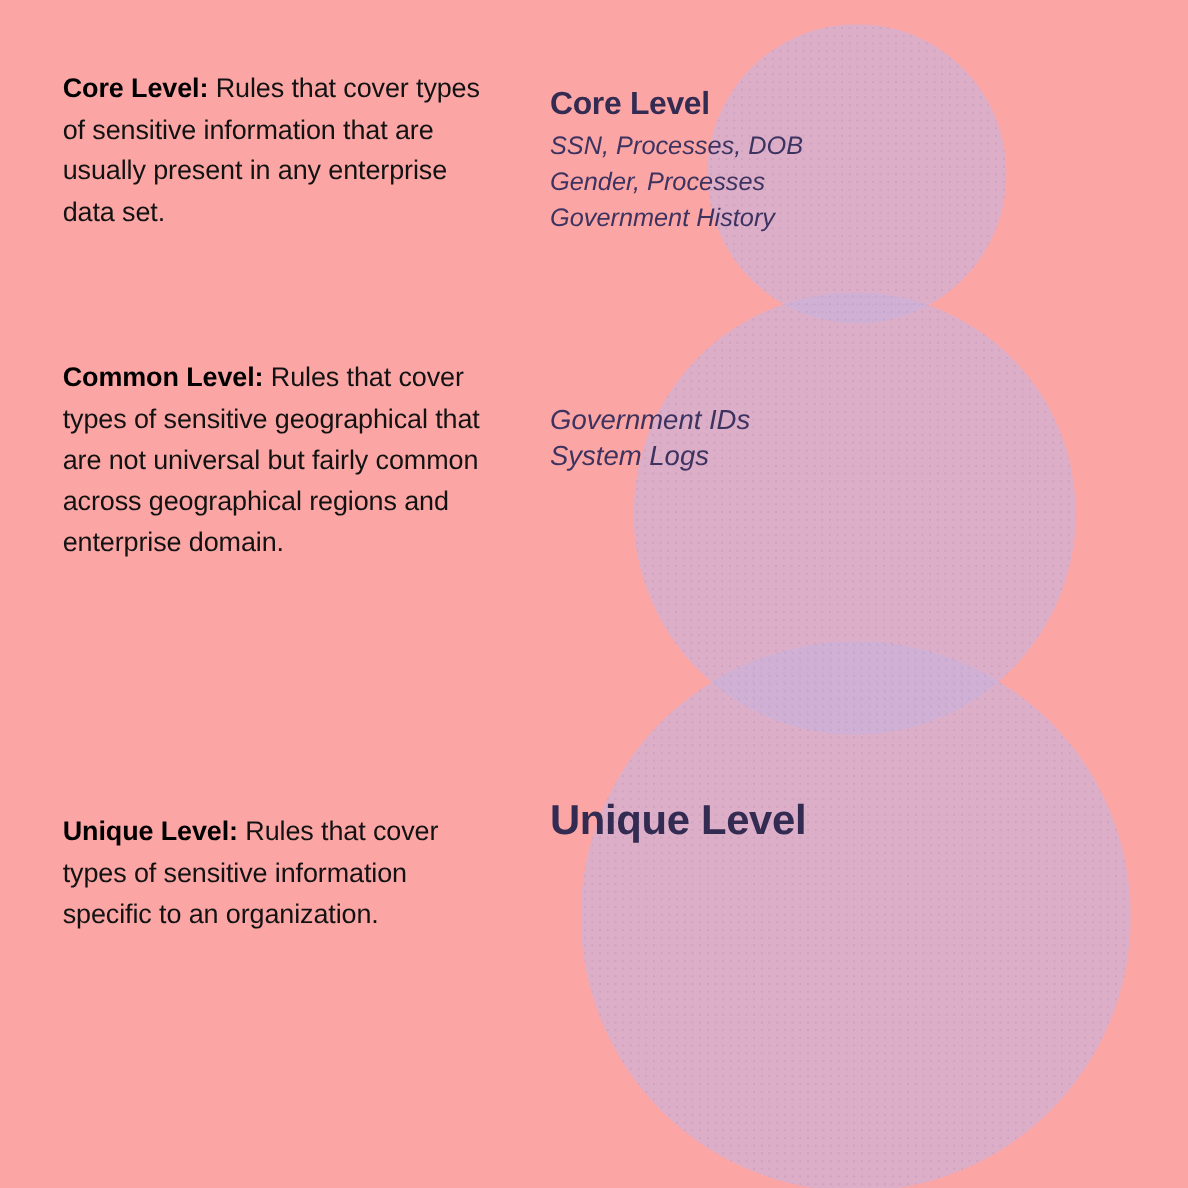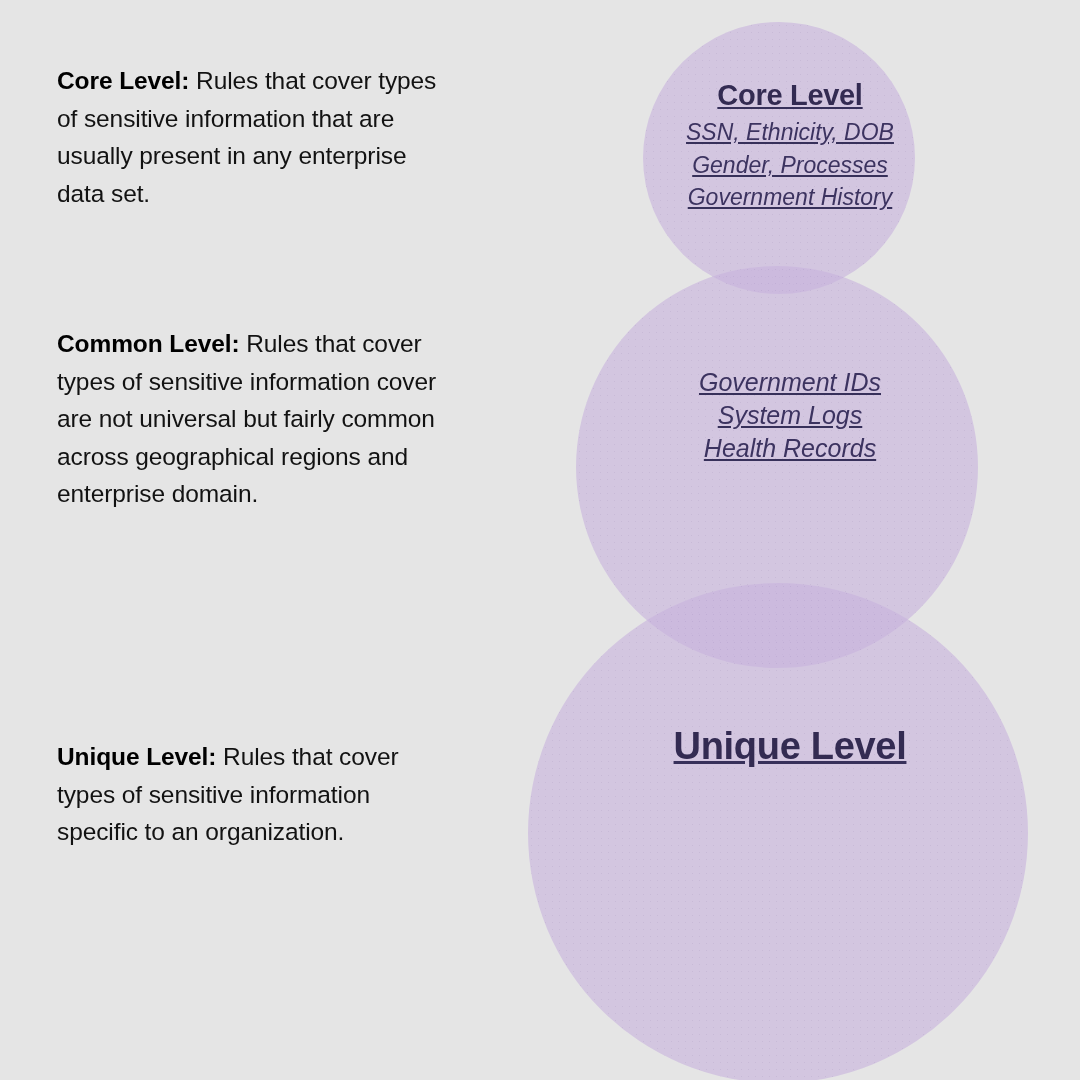--- a/index.html
+++ b/index.html
@@ -10,21 +10,21 @@
     height:1080px;
     background:#ffffff;
     font-family:"Liberation Sans", sans-serif;
     overflow:hidden;
   }
 
   #stage {
     position:relative;
     width:1080px;
     height:1080px;
-    background:#e5e5e5;
+    background:#fca5a5;
   }
 
   
   .desc-column {
     position:absolute;
     left:57px;
     top:0;
     width:400px;
     height:1080px;
   }
@@ -67,23 +67,22 @@
   }
 
   #circle-core   { left:143px; top:22px;  width:272px; height:272px; }
   #circle-common { left:76px;  top:266px; width:402px; height:402px; }
   #circle-unique { left:28px;  top:583px; width:500px; height:500px; }
 
   
   .circle-text {
     position:absolute;
     width:580px;
-    text-align:center;
+    text-align:left;
     color:#37305a;
-    text-decoration:underline;
   }
 
   .circle-title {
     font-weight:700;
     color:#332b52;
     letter-spacing:-0.3px;
   }
 
   .circle-items {
     font-style:italic;
@@ -112,49 +111,48 @@
 
 <div id="stage">
 
   <div class="desc-column">
 
     <p class="desc-block" id="desc-core">
       <span class="lead">Core Level:</span><span class="body"> Rules that cover types of sensitive information that are usually present in any enterprise data set.</span>
     </p>
 
     <p class="desc-block" id="desc-common">
-      <span class="lead">Common Level:</span><span class="body"> Rules that cover types of sensitive information cover are not universal but fairly common across geographical regions and enterprise domain.</span>
+      <span class="lead">Common Level:</span><span class="body"> Rules that cover types of sensitive geographical that are not universal but fairly common across geographical regions and enterprise domain.</span>
     </p>
 
     <p class="desc-block" id="desc-unique">
       <span class="lead">Unique Level:</span><span class="body"> Rules that cover types of sensitive information specific to an organization.</span>
     </p>
 
   </div>
 
   <div class="venn">
 
     <div class="circle" id="circle-core"></div>
     <div class="circle" id="circle-common"></div>
     <div class="circle" id="circle-unique"></div>
 
     <div class="circle-text" id="text-core">
       <div class="circle-title">Core Level</div>
       <div class="circle-items">
-        <span class="item">SSN, Ethnicity, DOB</span>
+        <span class="item">SSN, Processes, DOB</span>
         <span class="item">Gender, Processes</span>
         <span class="item">Government History</span>
       </div>
     </div>
 
     <div class="circle-text" id="text-common">
       <div class="circle-items">
         <span class="item">Government IDs</span>
         <span class="item">System Logs</span>
-        <span class="item">Health Records</span>
       </div>
     </div>
 
     <div class="circle-text" id="text-unique">
       <div class="circle-title">Unique Level</div>
     </div>
 
   </div>
 
 </div>

